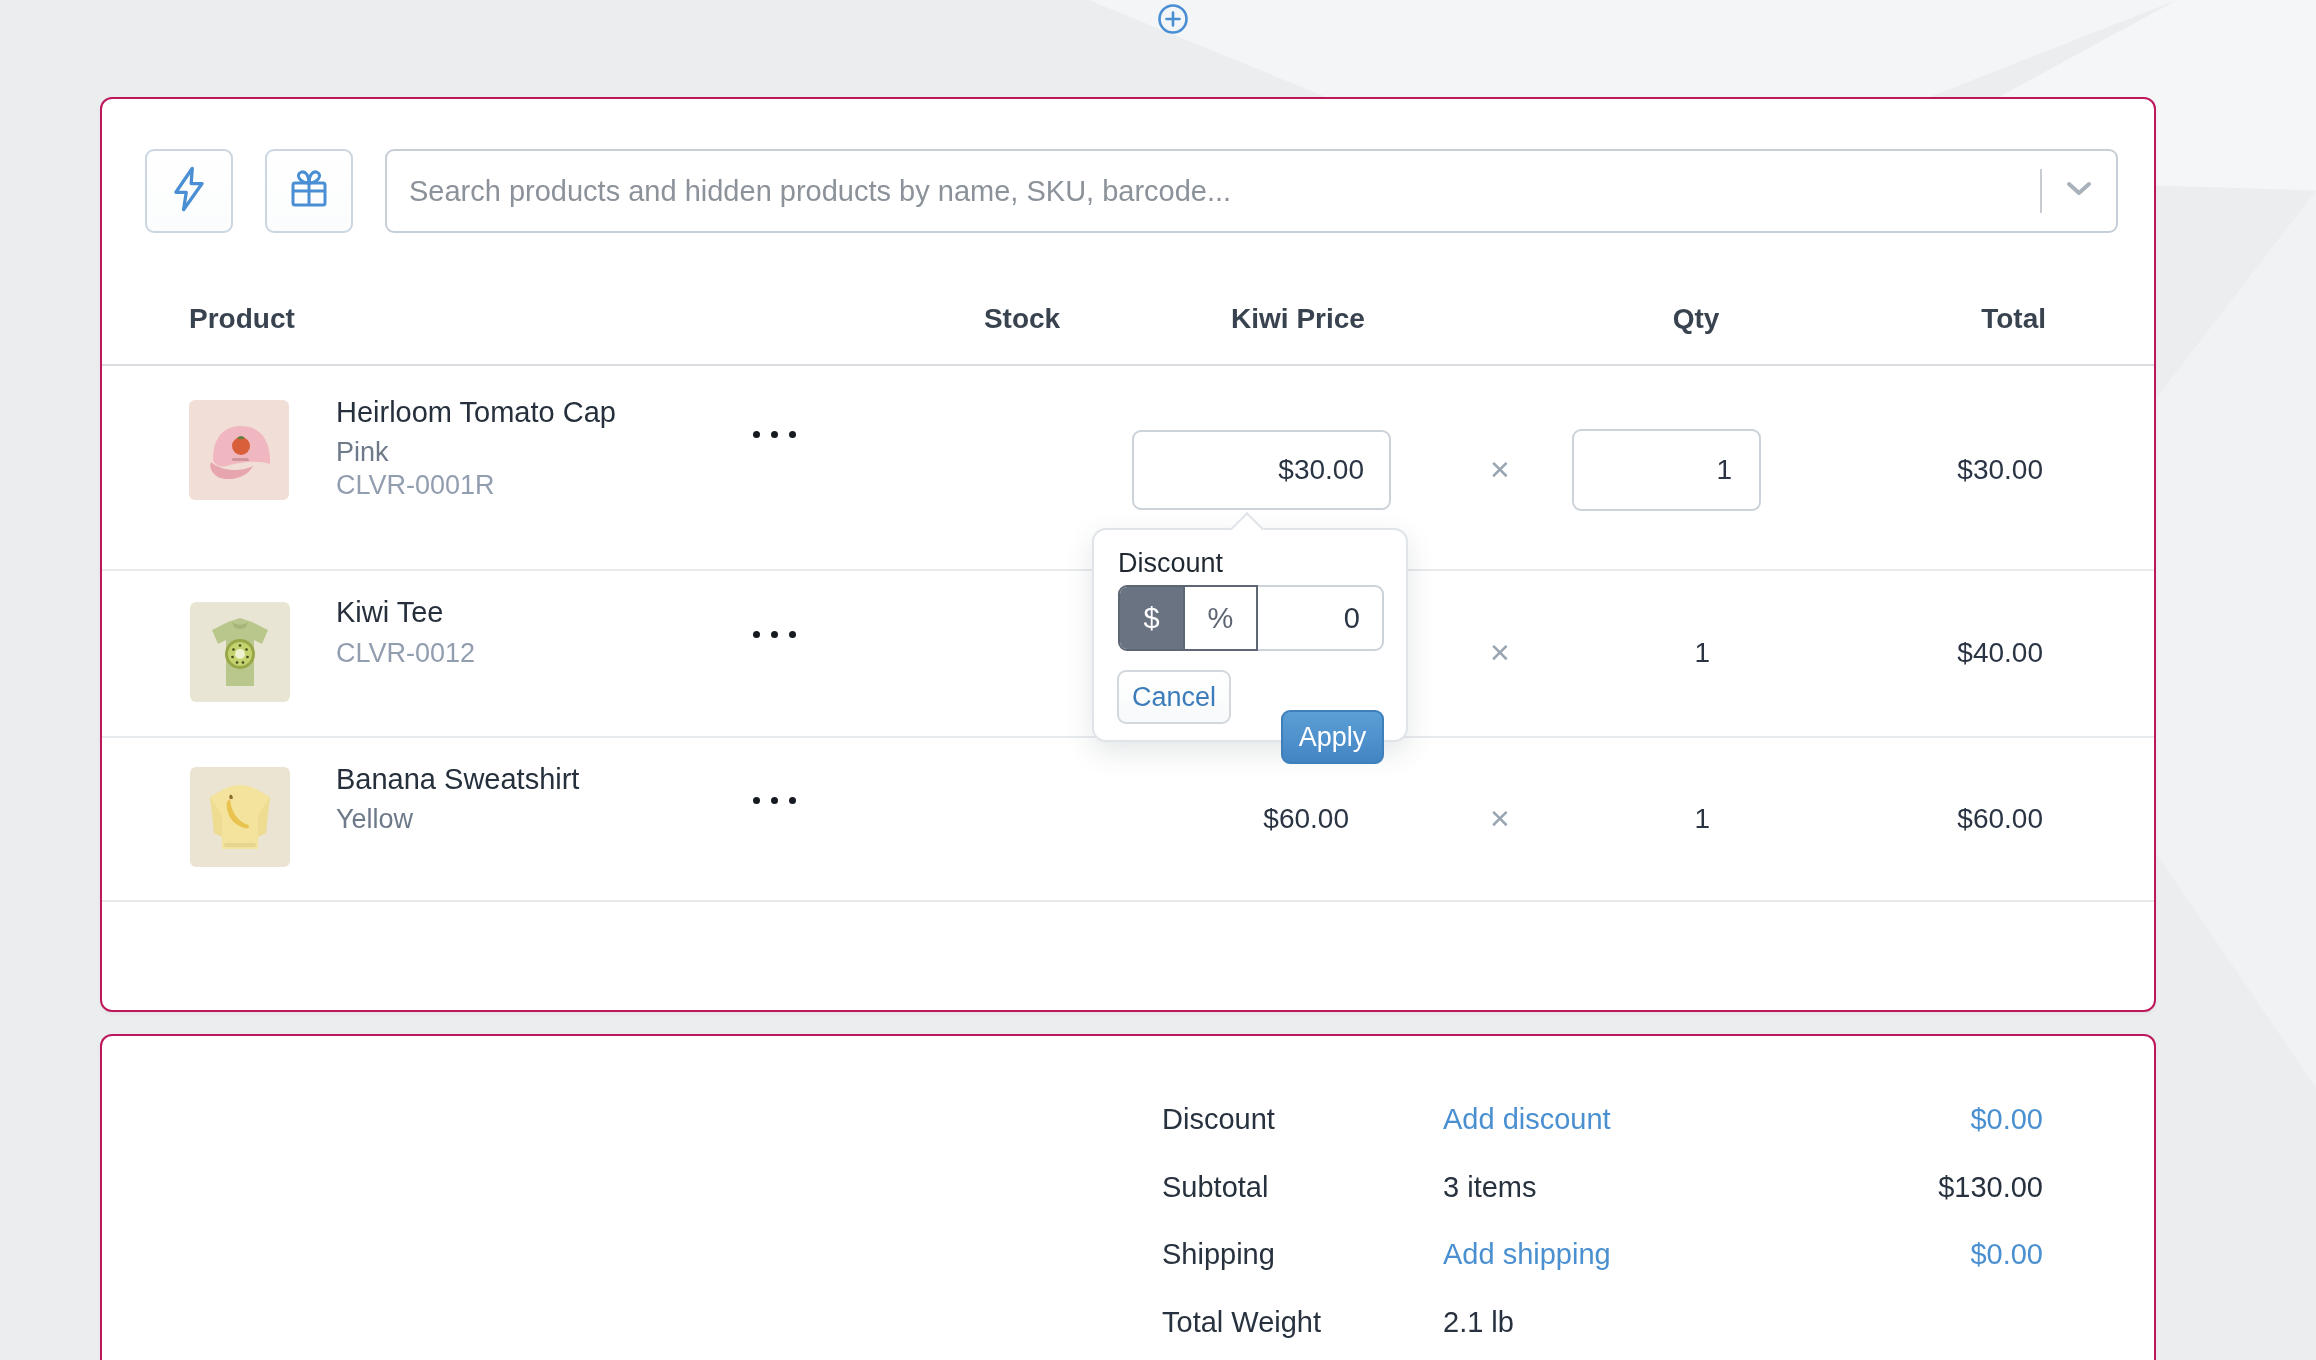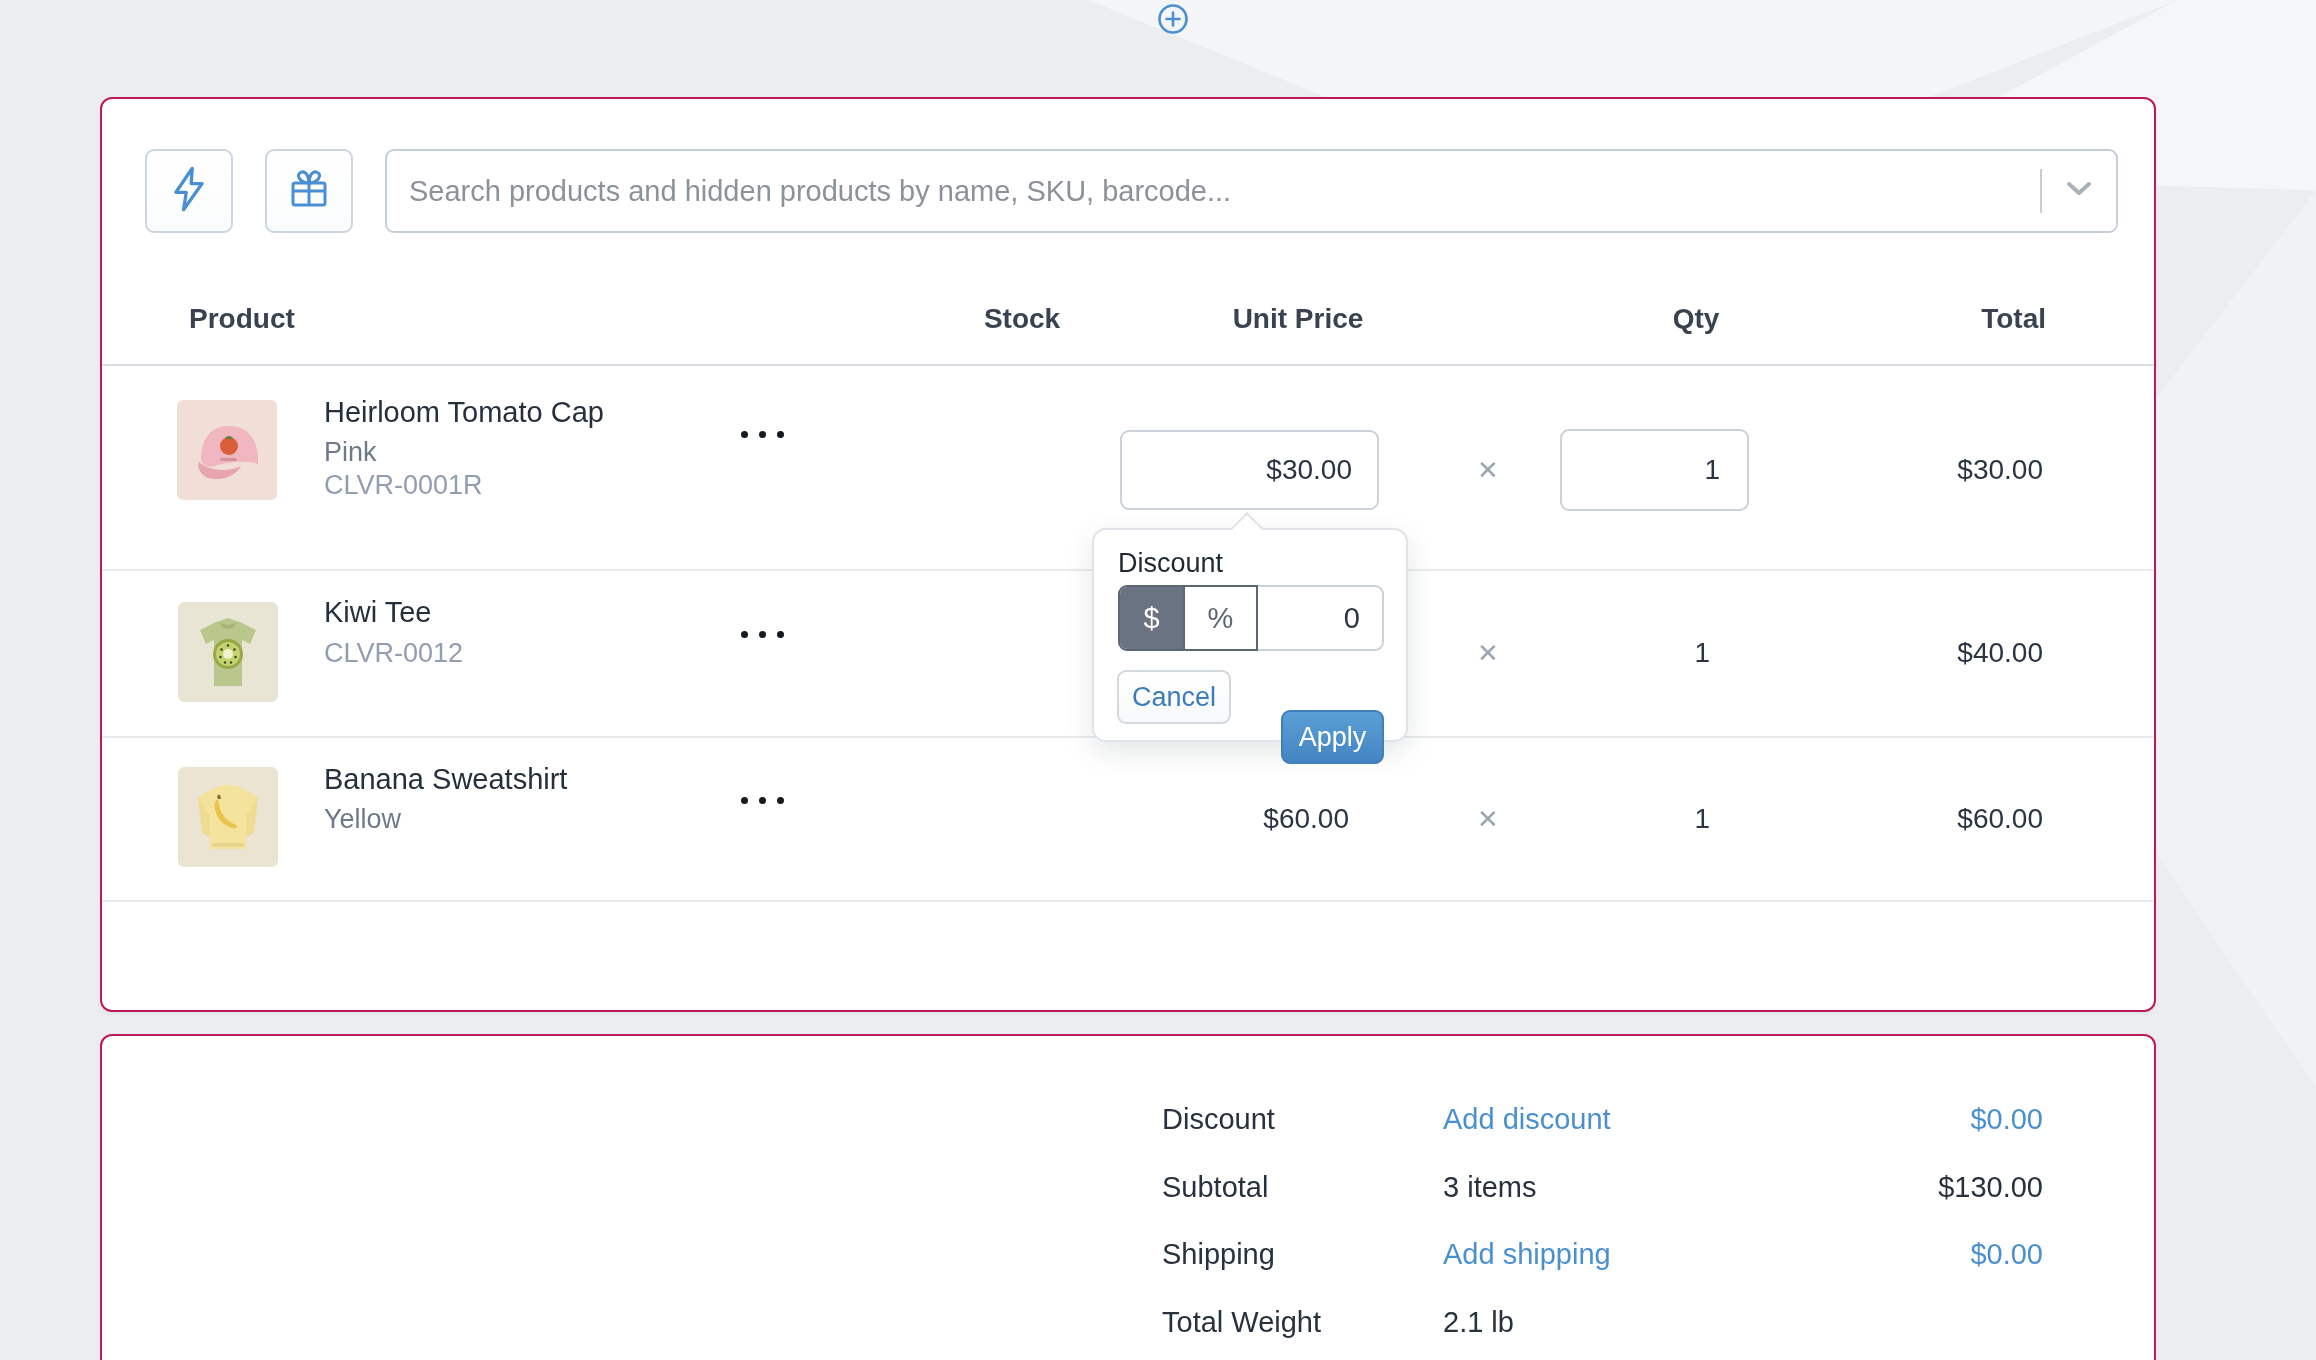--- a/index.html
+++ b/index.html
@@ -34,21 +34,21 @@
   .search-box input::placeholder { color:#8b9299; opacity:1; }
   .search-divider { width:2px; height:44px; background:#c9cdd2; }
   .search-caret { width:74px; height:100%; display:flex; align-items:center; justify-content:center; cursor:pointer; }
 
   
   .th { position:absolute; height:48px; line-height:48px; font-size:28px; font-weight:700; color:#39434f; }
   .hline { position:absolute; left:0; right:0; height:2px; }
   .hline-dark  { background:#d9dde2; }
   .hline-light { background:#e8ebee; }
 
-  .row { position:absolute; left:0; right:0; }
+  .row { position:absolute; left:12px; right:0; }
   .pimg { position:absolute; width:100px; height:100px; border-radius:6px; overflow:hidden; }
   .pname   { position:absolute; left:222px; font-size:29px; line-height:42px; color:#26303c; cursor:pointer; }
   .pvar    { position:absolute; left:222px; font-size:27px; line-height:36px; color:#6e7a89; }
   .psku    { position:absolute; left:222px; font-size:27px; line-height:36px; color:#929db0; }
   .dots { position:absolute; left:628px; width:64px; height:30px; display:flex; align-items:center; justify-content:center; gap:11px; cursor:pointer; }
   .dots i { width:7px; height:7px; border-radius:50%; background:#161b21; }
   .cell-num { position:absolute; font-size:28px; line-height:40px; color:#2a3443; text-align:right; }
   .mult { position:absolute; left:1356px; width:60px; height:40px; line-height:40px; text-align:center;
           font-size:26px; color:#9aa5b2; }
   .num-input { position:absolute; border:2px solid #ccd2d9; border-radius:9px; background:#fff;
@@ -127,21 +127,21 @@
         <span>
           <svg width="26" height="16" viewBox="0 0 26 16" fill="none" stroke="#a9b1ba" stroke-width="4" stroke-linecap="round" stroke-linejoin="round">
             <path d="M3 3 L13 12 L23 3"></path>
           </svg>
         </span>
       </div>
     </div>
 
     <div class="th" style="left:55px;  top:196px;margin-left:32px;">Product</div>
     <div class="th" style="left:840px; top:196px; width:160px; text-align:center;">Stock</div>
-    <div class="th" style="left:1096px;top:196px; width:200px; text-align:center;">Unit Price</div>
+    <div class="th" style="left:1096px;top:196px; width:200px; text-align:center;">Kiwi Price</div>
     <div class="th" style="left:1514px;top:196px; width:160px; text-align:center;">Qty</div>
     <div class="th" style="right:108px;top:196px;">Total</div>
 
     <div class="hline hline-dark" style="top:265px;"></div>
     <div class="hline hline-light" style="top:470px;"></div>
     <div class="hline hline-light" style="top:637px;"></div>
     <div class="hline hline-light" style="top:801px;"></div>
 
     <div class="row" style="top:265px; height:205px;">
       <div class="pimg" style="left:75px; top:36px;">

